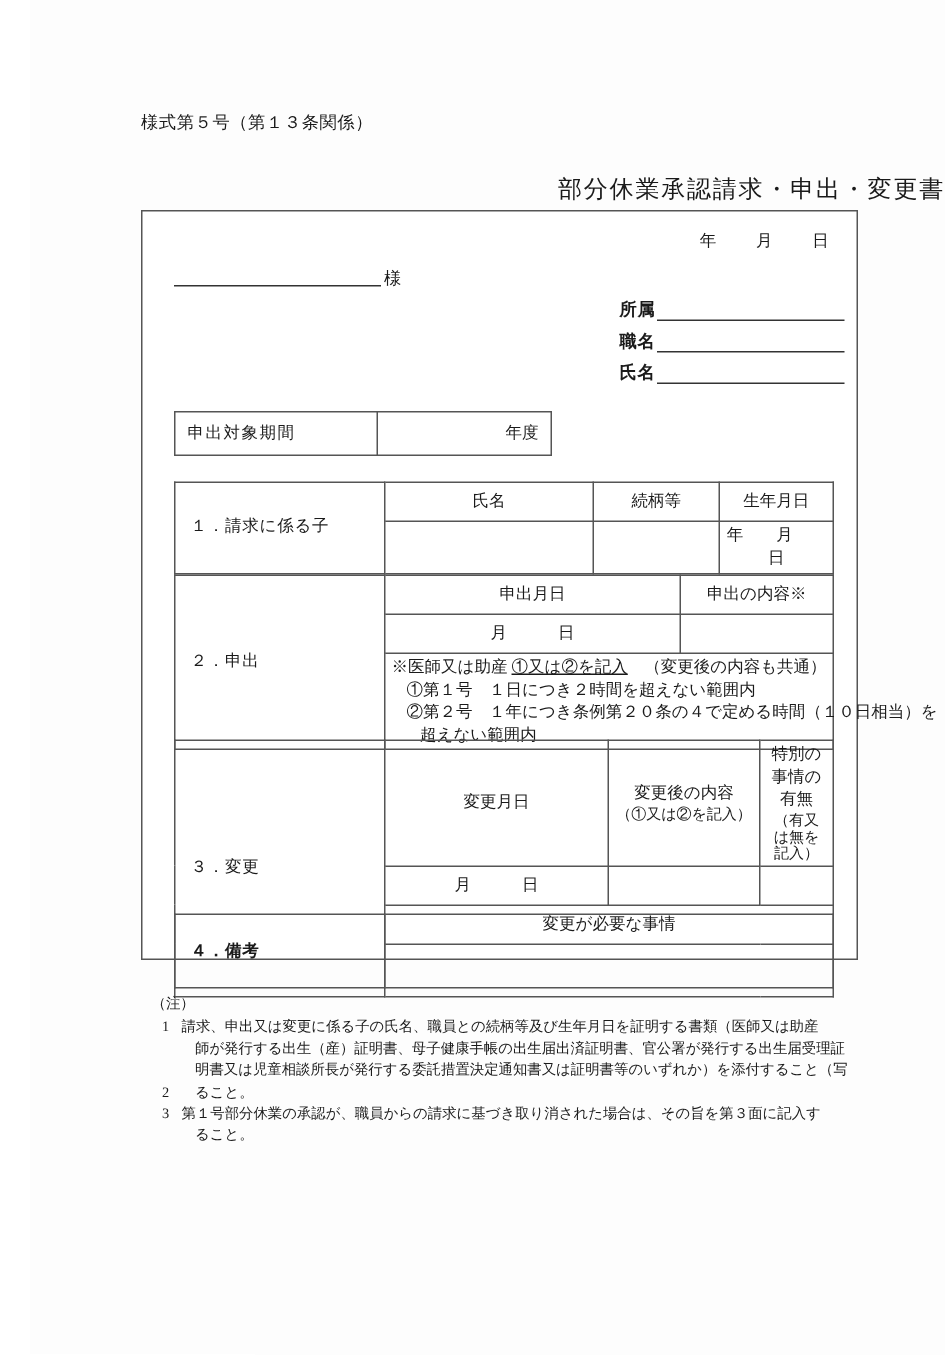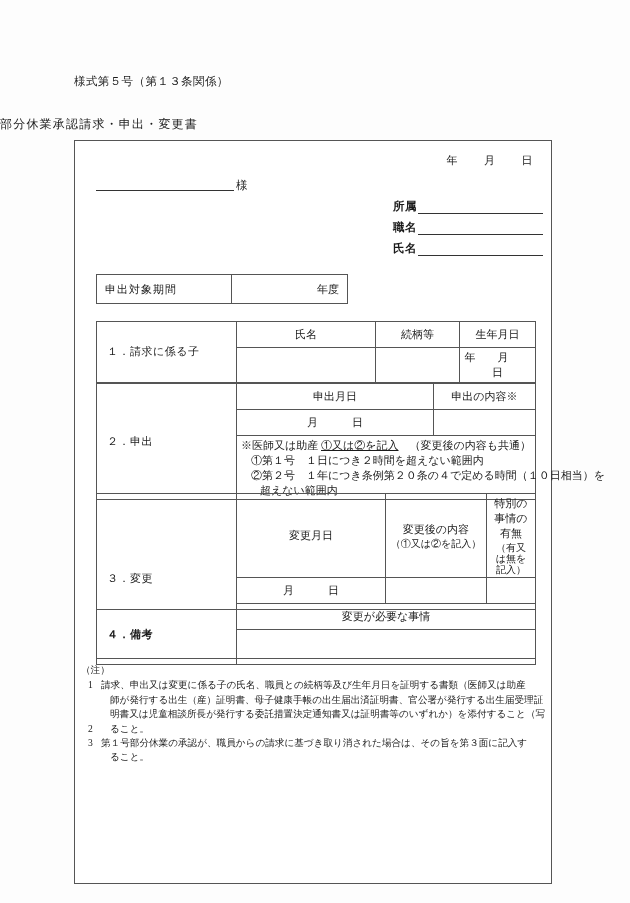--- a/index.html
+++ b/index.html
@@ -12,48 +12,49 @@
     height: 903px;
     position: relative;
     font-family: "Liberation Serif", "DejaVu Serif", serif;
     color: #1a1a1a;
     -webkit-font-smoothing: antialiased;
   }
   .page {
     position: absolute;
     inset: 0;
     background: #fdfdfd;
+    margin-left: 20px;
   }
 
   
   .form-no {
     position: absolute;
     left: 74px;
     top: 74px;
     font-size: 11.5px;
     letter-spacing: 0.4px;
     white-space: nowrap;
   }
   .doc-title {
     position: absolute;
     left: 0;
     right: 0;
     top: 116px;
-    text-align: left;
-    font-size: 12px;
+    text-align: right;
+    font-size: 16px;
     letter-spacing: 1.2px;
   }
 
   
   .frame {
     position: absolute;
     left: 74px;
     top: 140px;
     width: 478px;
-    height: 744px;
+    height: 500px;
     border: 1.3px solid #555;
     box-sizing: border-box;
     background: #fff;
   }
 
   
   .date-line {
     position: absolute;
     right: 18px;
     top: 12px;

